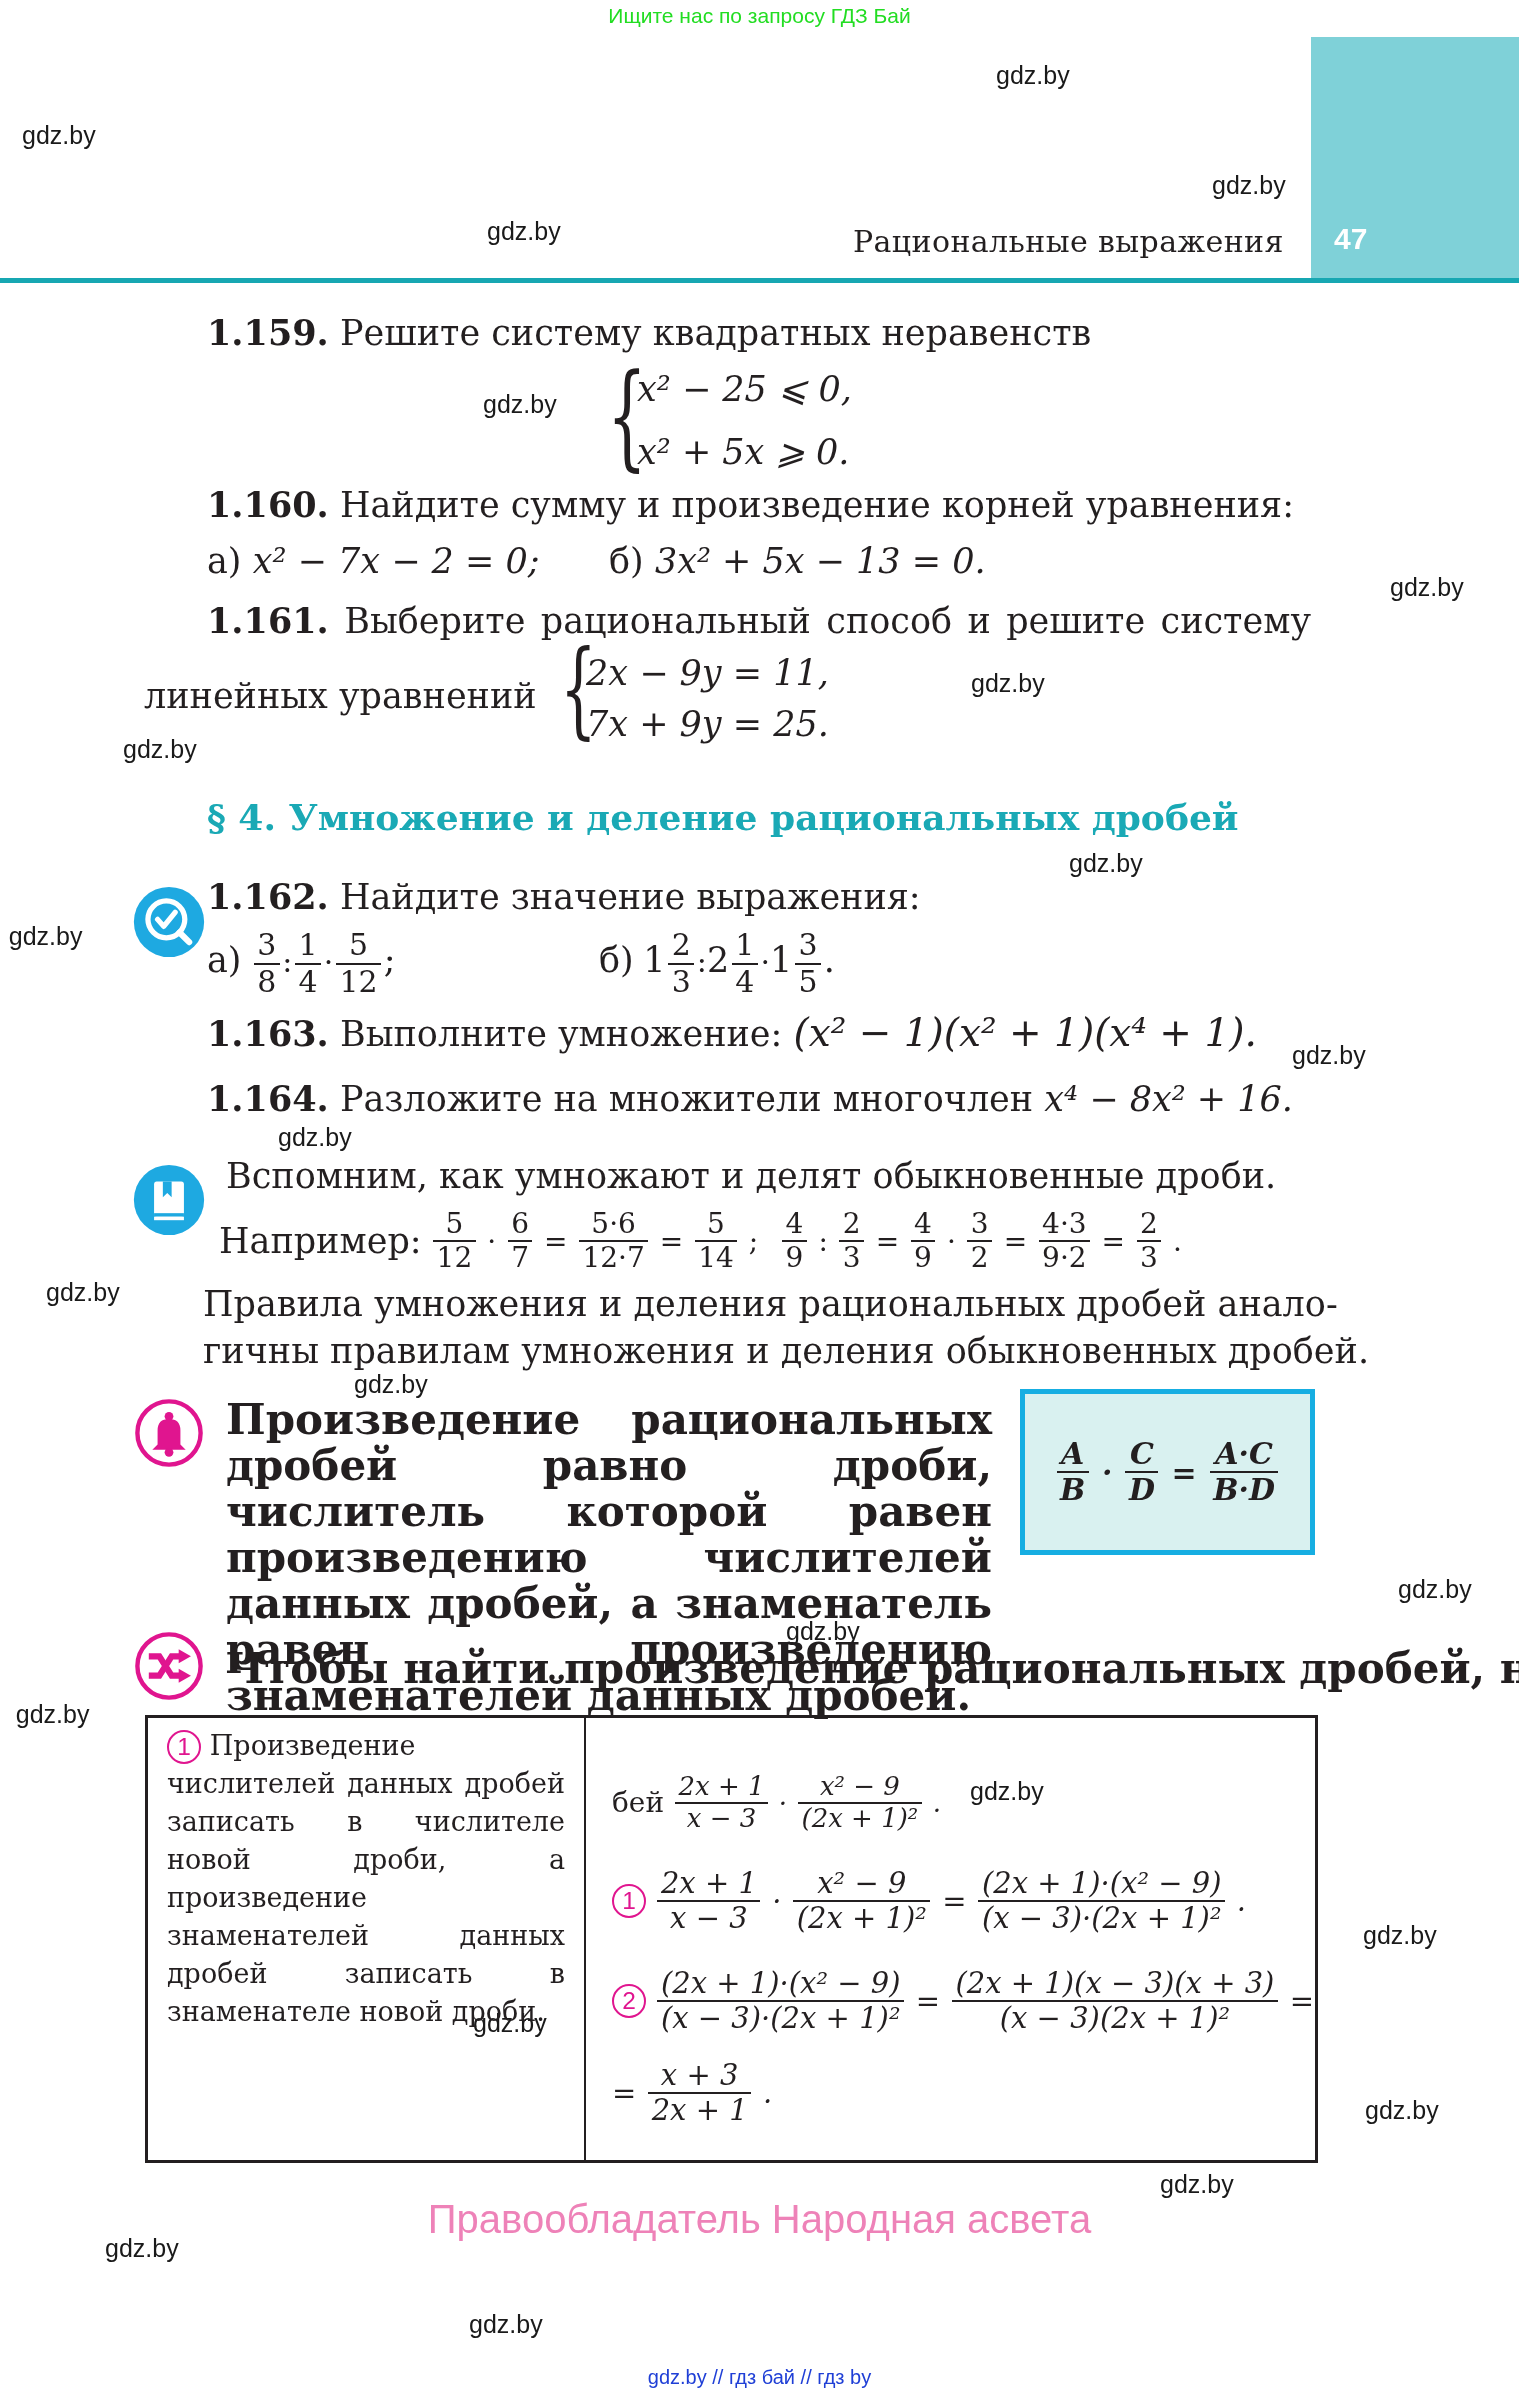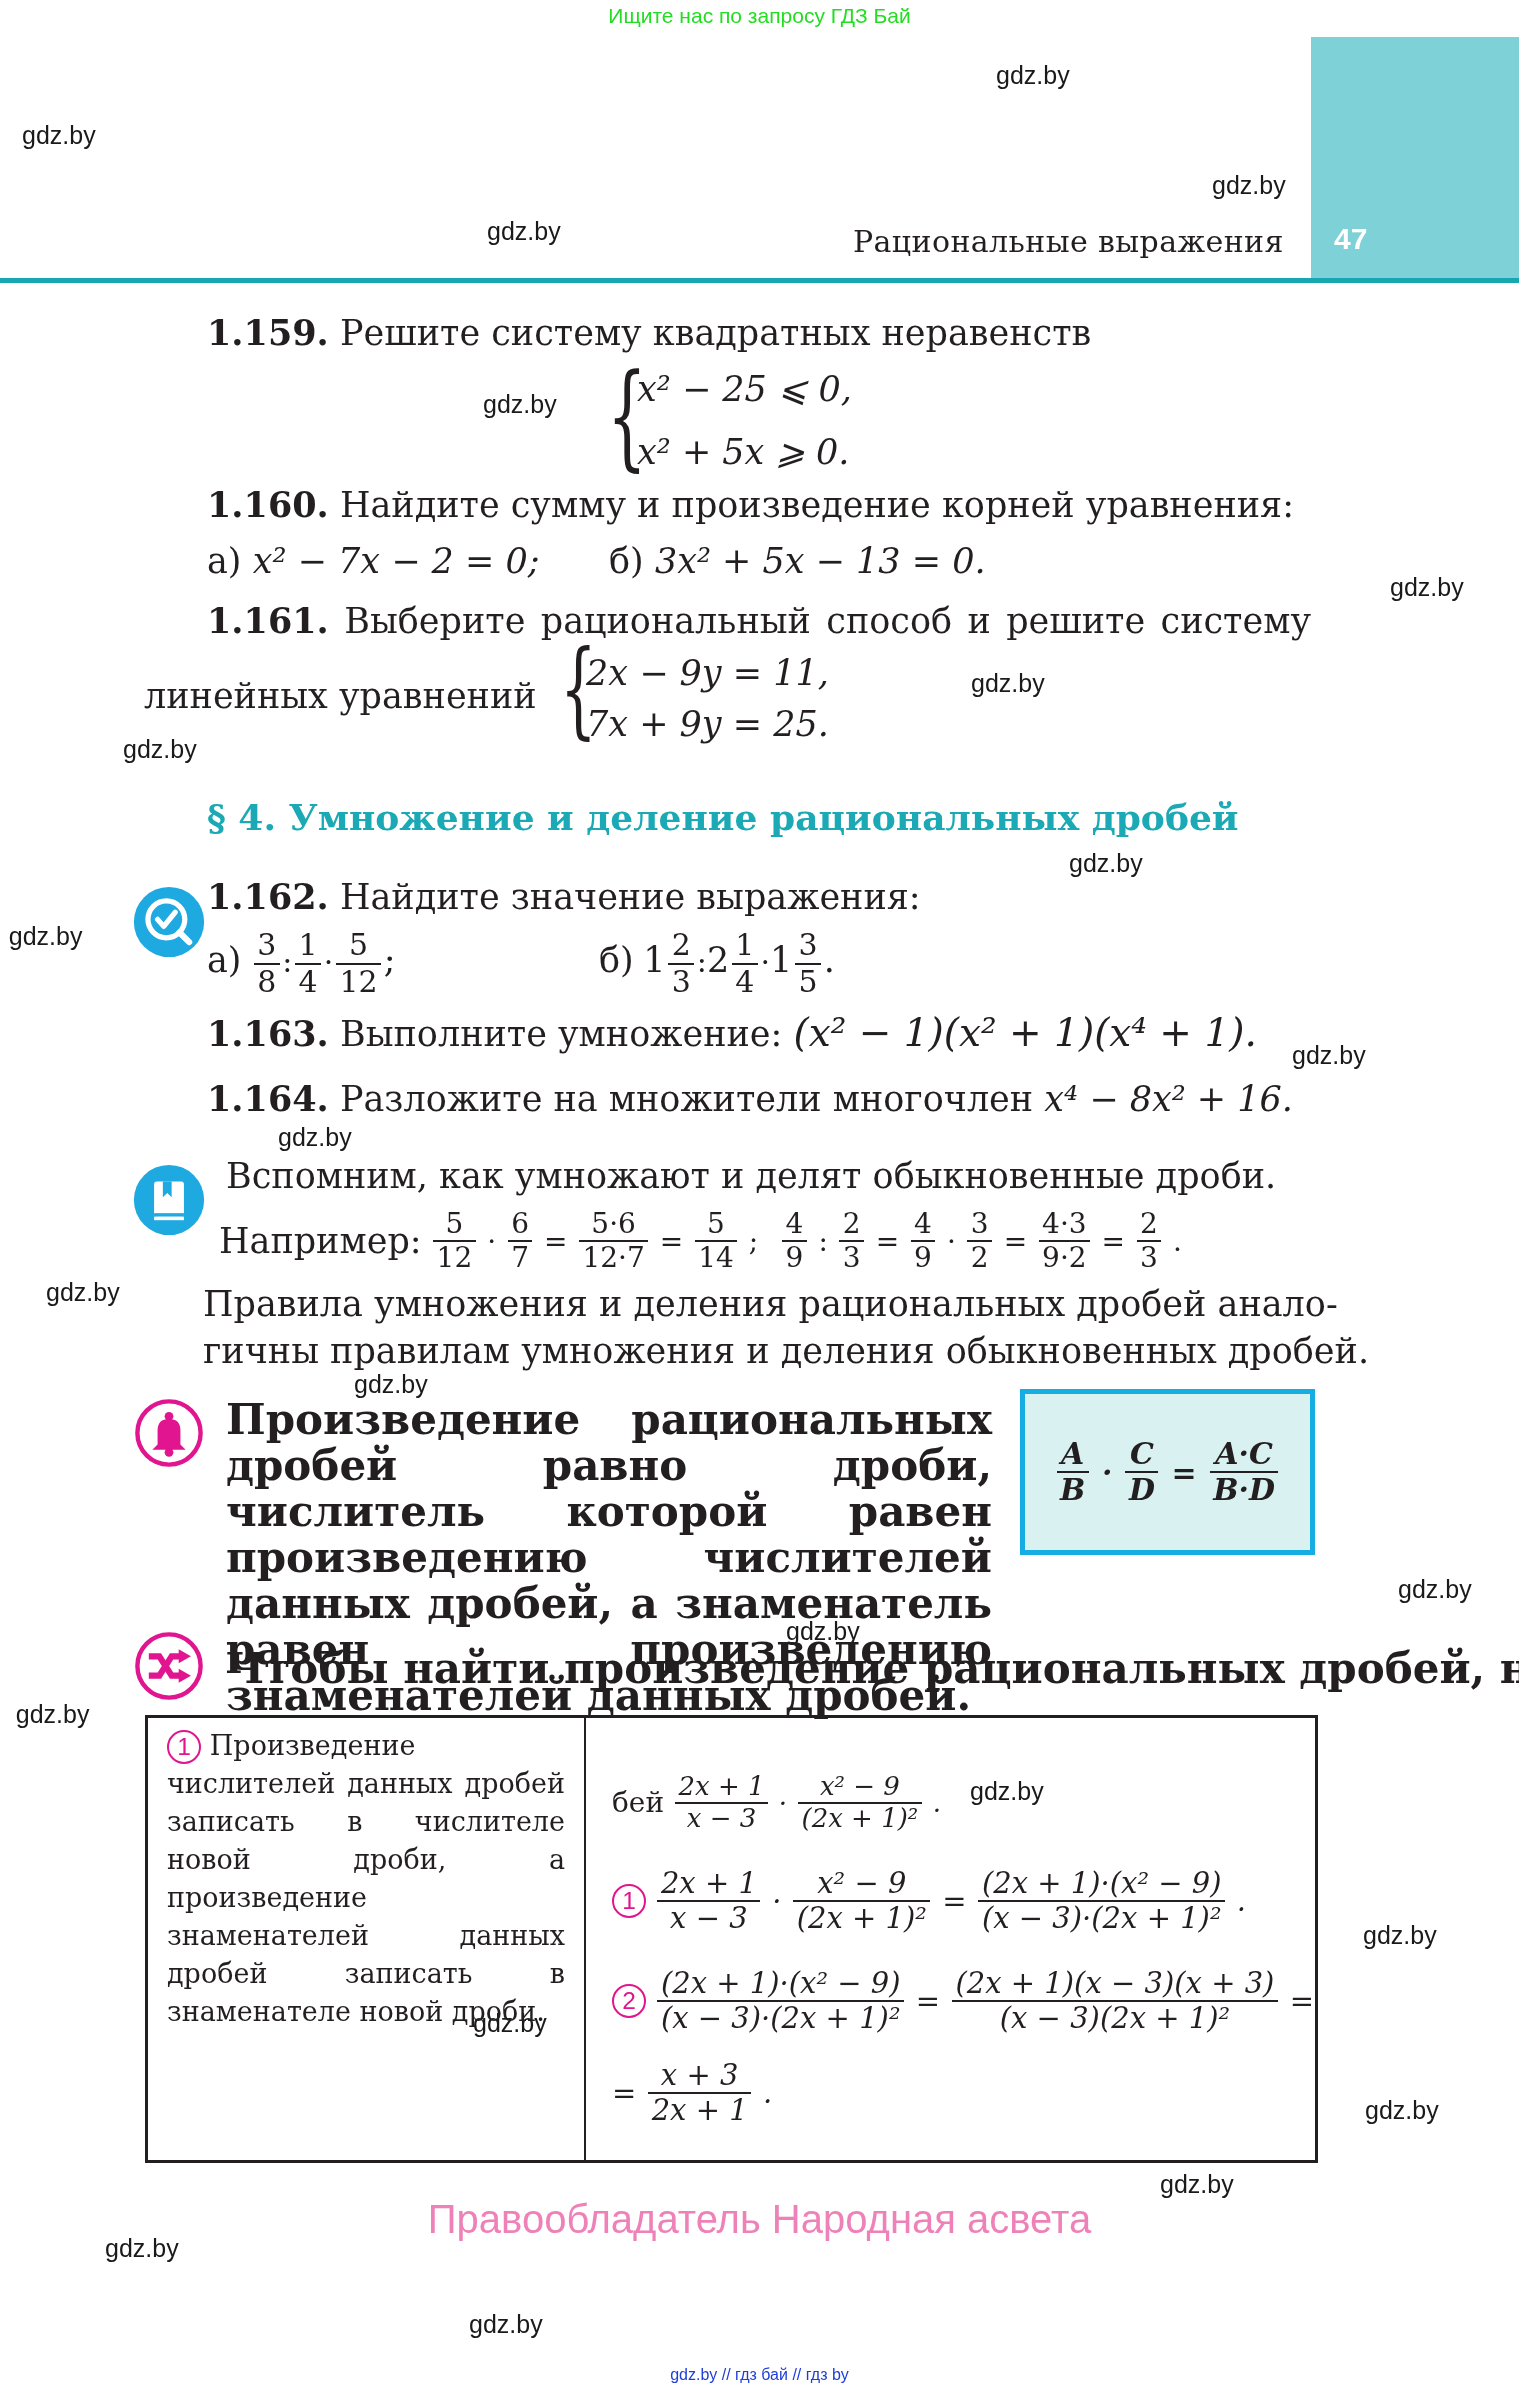--- a/index.html
+++ b/index.html
@@ -31,21 +31,21 @@
   .col-left { width:438px; border-right:2.6px solid #231f20; padding:8.8px 19px 0 19px; box-sizing:border-box;
               font-family:"DejaVu Serif", serif; font-size:27px; line-height:38px; text-align:justify; }
   .col-right { flex:1; padding:7px 17.5px 0 26px; box-sizing:border-box; font-size:29px; position:relative; }
   .num-circle { display:inline-block; width:30px; height:30px; border:2.6px solid #e0158f; border-radius:50%;
                 color:#e0158f; font-family:"Liberation Sans", sans-serif; font-size:24.5px; line-height:30px; text-align:center;
                 vertical-align:middle; margin-right:8.8px; }
   .rhs-row { position:absolute; white-space:nowrap; font-size:29px; }
   .copyright { position:absolute; top:2197px; left:0; width:1519px; text-align:center; font-family:"Liberation Sans", sans-serif;
                font-size:40px; color:#ee82b8; }
   .bottomnote { position:absolute; top:2366px; left:0; width:1519px; text-align:center; font-family:"Liberation Sans", sans-serif;
-                font-size:16px; color:#1f3fd6; }
+                font-size:20px; color:#1f3fd6; }
 </style>
 </head>
 <body>
 
 <div class="topnote">Ищите нас по запросу ГДЗ Бай</div>
 
 <div class="teal-block"></div>
 <div class="teal-line"></div>
 <div class="header-title">Рациональные выражения</div>
 <div class="page-num">47</div>

